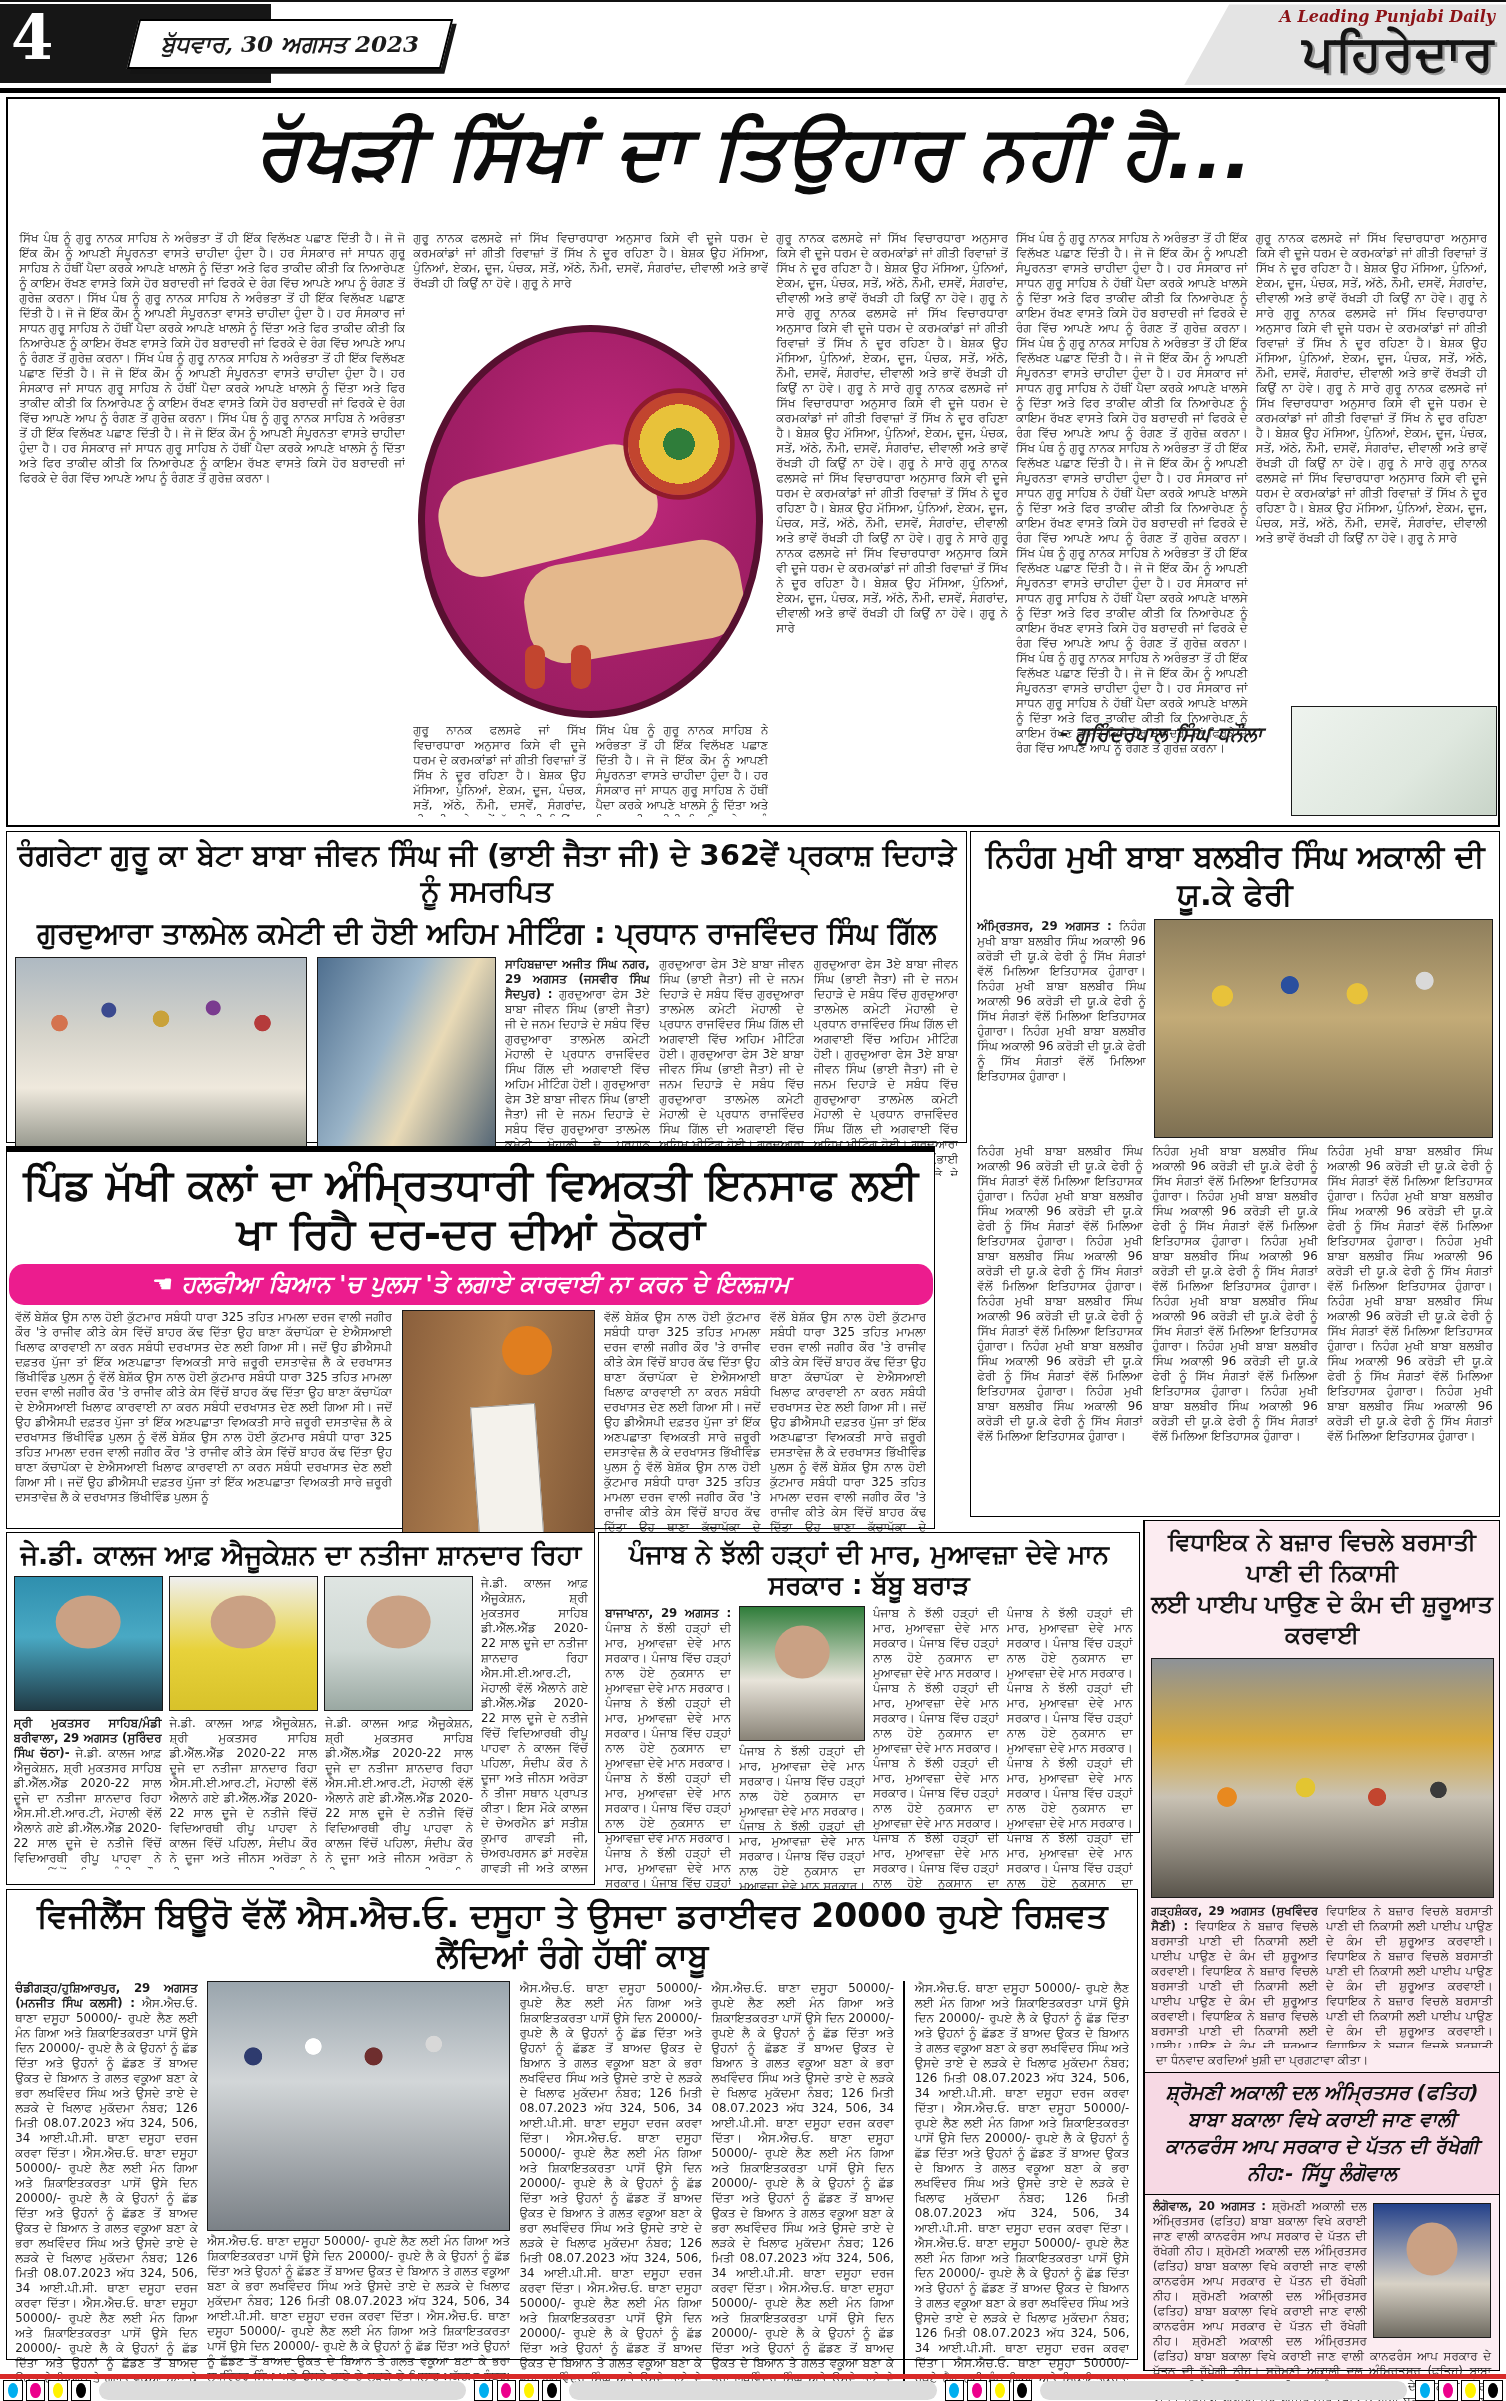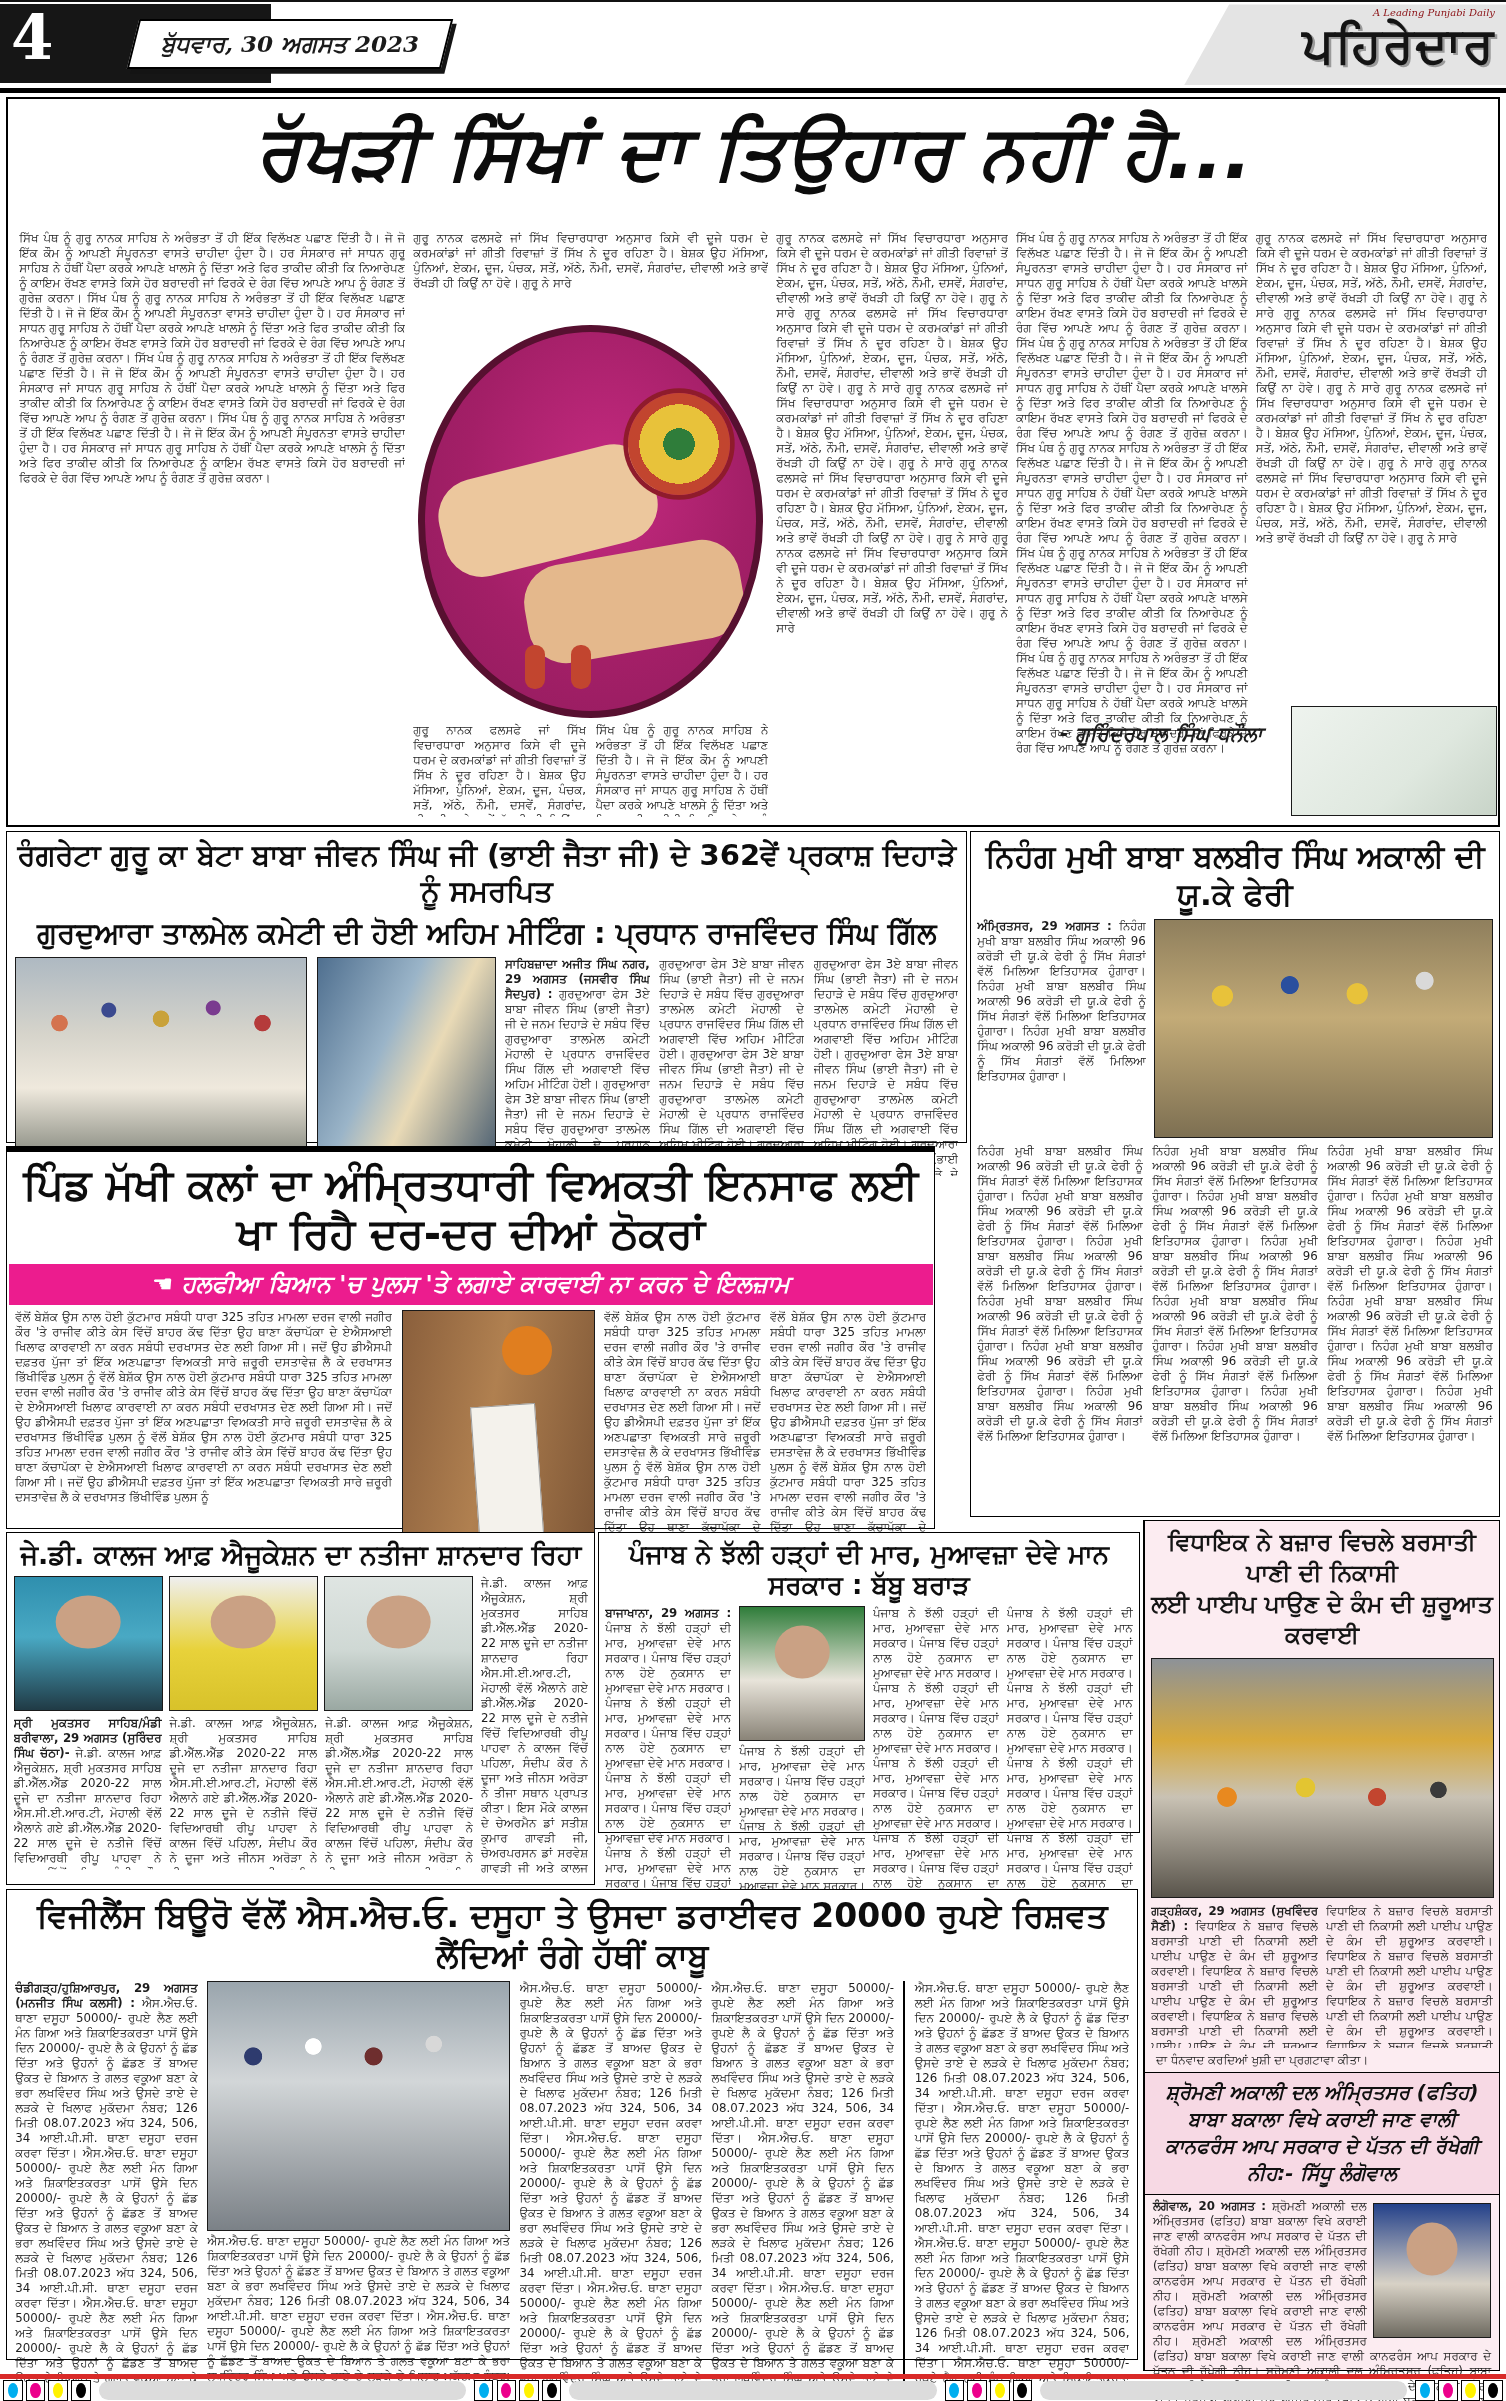--- a/index.html
+++ b/index.html
@@ -20,21 +20,21 @@
     position:absolute; left:133px; top:17.3px; width:314px; height:50px; background:#fff;
     border:2.4px solid #000; transform:skewX(-14deg); box-shadow:4.7px 4.7px 0 #141414;
     display:flex; align-items:center; justify-content:center;
   }
   #date-box span { transform:skewX(14deg); font-weight:bold; font-style:italic; font-size:23px; font-family:"DejaVu Serif", serif; }
   #masthead-block {
     position:absolute; right:0; top:2.4px; width:322px; height:81px; background:#e4e4e4;
     clip-path:polygon(14% 0, 100% 0, 100% 100%, 0 100%);
     text-align:right; padding:3.1px 11px 0 0;
   }
-  #masthead-tagline { font-family:"DejaVu Serif", serif; font-style:italic; font-weight:normal; font-size:10px; color:#8c1216; }
+  #masthead-tagline { font-family:"DejaVu Serif", serif; font-style:italic; font-weight:bold; font-size:16px; color:#8c1216; }
   #masthead-title { font-size:49px; font-weight:bold; color:#141414; line-height:1.15; letter-spacing:1.6px; text-shadow:2.4px 2.4px 0 #9a9a9a; }
   #top-rule { left:0; top:88px; width:1506px; height:4.7px; background:#000; }
 
   
   .body-txt { font-size:11.8px; line-height:15px; text-align:justify; color:#1d1d1d; overflow:hidden; }
   .col { flex:1; overflow:hidden; }
   .dl { font-weight:bold; }
   .content-row { display:flex; gap:9.4px; padding:4.7px 7.9px; }
 
   
@@ -106,21 +106,21 @@
   
   #nihang { left:970px; top:831px; width:530px; height:686px; }
   #nihang .hl-md { font-size:31px; line-height:38px; padding:4.7px 4.7px 3.1px; }
   #nihang-top { display:flex; gap:7.9px; padding:3.1px 6.3px; height:225px; }
   #nihang-bot { display:flex; gap:9.4px; padding:3.1px 6.3px; height:355px; }
 
   
   #makhi { left:6.3px; top:1146px; width:929px; height:383px; border-top:6.3px solid #000; }
   #makhi-headline { text-align:center; font-size:42px; font-weight:bold; padding:7.9px 4.7px 6.3px; color:#0c0c0c; }
   #makhi-subbar { background:#ec1c8e; color:#fff; text-align:center; font-size:23.6px; font-weight:bold; font-style:italic;
-      height:41px; line-height:41px; margin:0 1.6px; }
+      height:41px; line-height:41px; margin:0 1.6px;border-radius:15px; }
   #makhi .content-row { height:259px; }
 
   
   #jd { left:6.3px; top:1532px; width:589px; height:353px; }
   #jd .hl-md { font-size:27px; padding:6.3px 3.1px 4.7px; }
   #jd-main { display:flex; gap:7.9px; padding:0 6.3px; }
   #jd-left { flex:1; }
   #jd-photos { display:flex; gap:6.3px; height:135px; margin-bottom:4.7px; }
   #jd-photos .ph { flex:1; }
   #jd-cols { display:flex; gap:7.9px; height:154px; }

